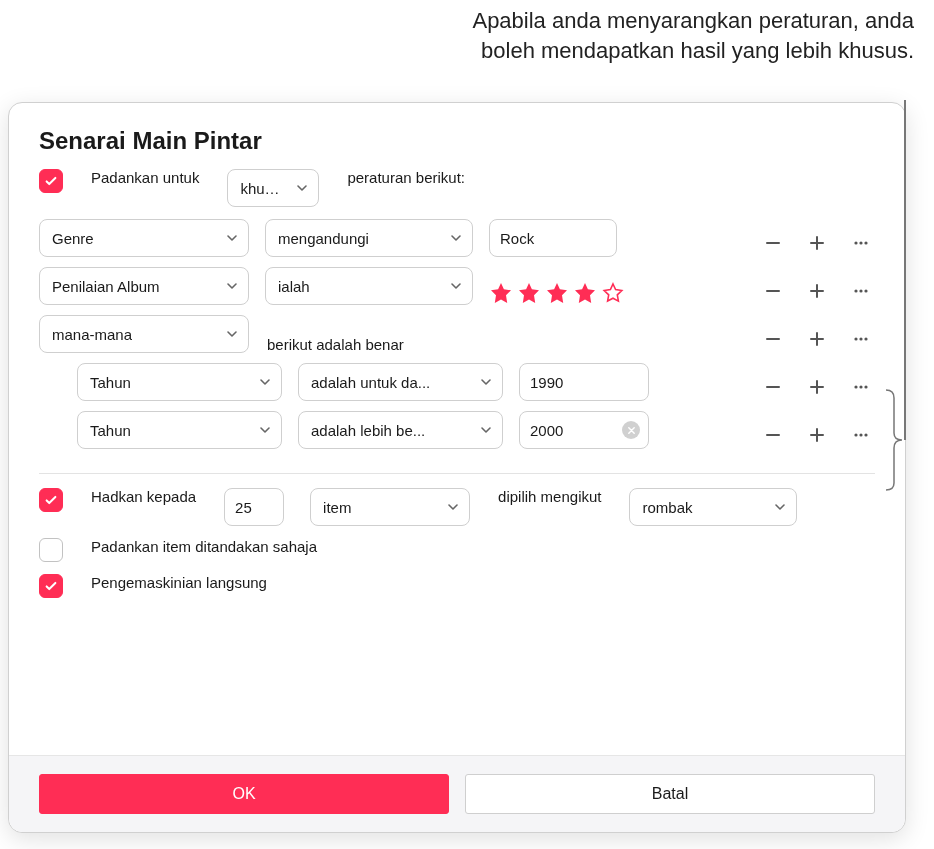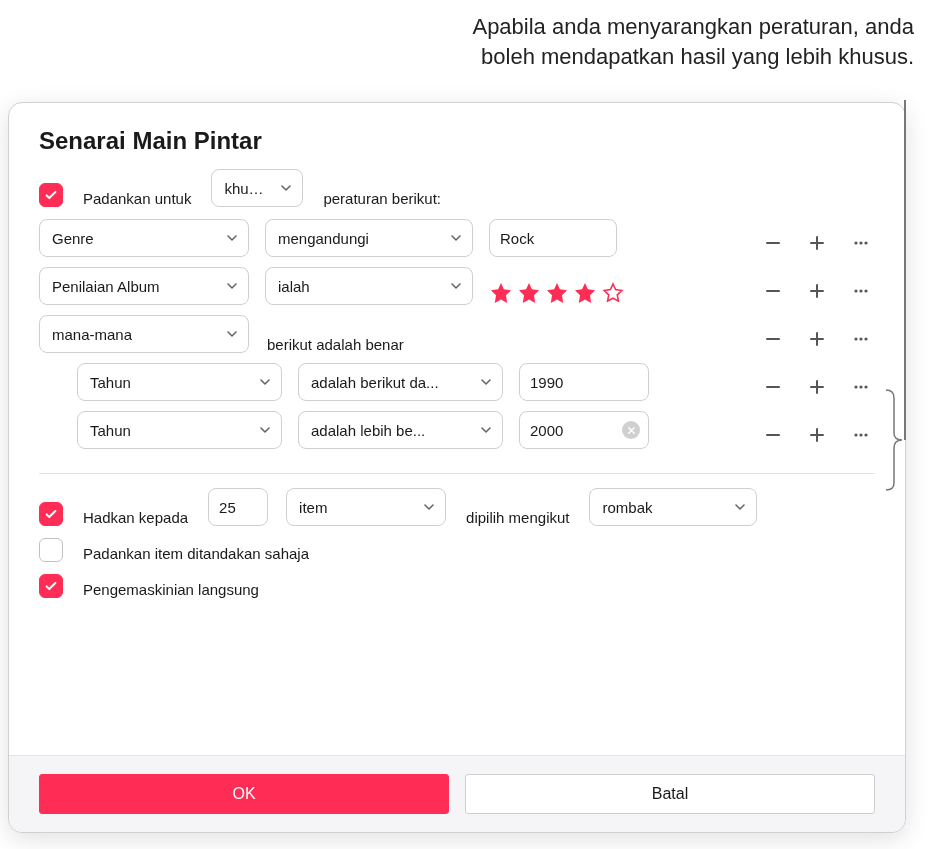--- a/index.html
+++ b/index.html
@@ -1,27 +1,27 @@
 <!DOCTYPE html>
 <html><head>
 <meta charset="utf-8">
 <style>
   * { box-sizing: border-box; }
   html, body { margin: 0; padding: 0; font-family: -apple-system, "Helvetica Neue", Arial, sans-serif; font-size: 15px; color: #1a1a1a; background: #fff; }
   .page { width: 934px; height: 849px; position: relative; }
-  .caption { position: absolute; top: 12px; right: 20px; left: 310px; text-align: right; font-size: 22px; line-height: 1.35; color: #222; }
+  .caption { position: absolute; top: 6px; right: 20px; left: 310px; text-align: right; font-size: 22px; line-height: 1.35; color: #222; }
   .dialog {
     position: absolute; left: 8px; right: 28px; top: 102px; bottom: 16px;
     background: #fff; border: 1px solid #d0d0d0; border-radius: 14px;
     box-shadow: 0 6px 25px rgba(0,0,0,0.12);
     padding: 24px 30px 18px 30px;
     display: flex; flex-direction: column;
   }
   h2 { margin: 0 0 14px 0; font-size: 24px; font-weight: 700; }
-  .row { display: flex; align-items: flex-end; gap: 18px; margin-bottom: 12px; }
+  .row { display: flex; align-items: flex-start; gap: 26px; margin-bottom: 12px; }
   .checkbox {
     width: 24px; height: 24px; border-radius: 6px; flex: 0 0 auto;
     display: inline-flex; align-items: center; justify-content: center;
     border: 1px solid #c2c2c2; background: #fff; cursor: pointer;
   }
   .checkbox.checked { background: #ff2d55; border-color: #ff2d55; }
   .checkbox svg { width: 14px; height: 14px; }
   .label { padding: 0 2px; }
   .select {
     position: relative; height: 38px; border: 1px solid #cfcfcf; border-radius: 8px;
@@ -210,21 +210,21 @@
     </div>
 
     <div class="rule-row nested">
       <span class="select" style="width:205px">
         <span class="txt">Tahun</span>
         <svg class="chev" viewBox="0 0 12 12">
             <path d="M2 4l4 4 4-4" stroke="#666" stroke-width="1.6" fill="none" stroke-linecap="round" stroke-linejoin="round"></path>
           </svg>
       </span>
       <span class="select" style="width:205px">
-        <span class="txt">adalah berikut da...</span>
+        <span class="txt">adalah untuk da...</span>
         <svg class="chev" viewBox="0 0 12 12">
             <path d="M2 4l4 4 4-4" stroke="#666" stroke-width="1.6" fill="none" stroke-linecap="round" stroke-linejoin="round"></path>
           </svg>
       </span>
       <span class="input" style="width:130px">
         <span>1990</span>
       </span>
       <span class="spacer"></span>
       <span class="iconbtn">
           <svg viewBox="0 0 20 20">

